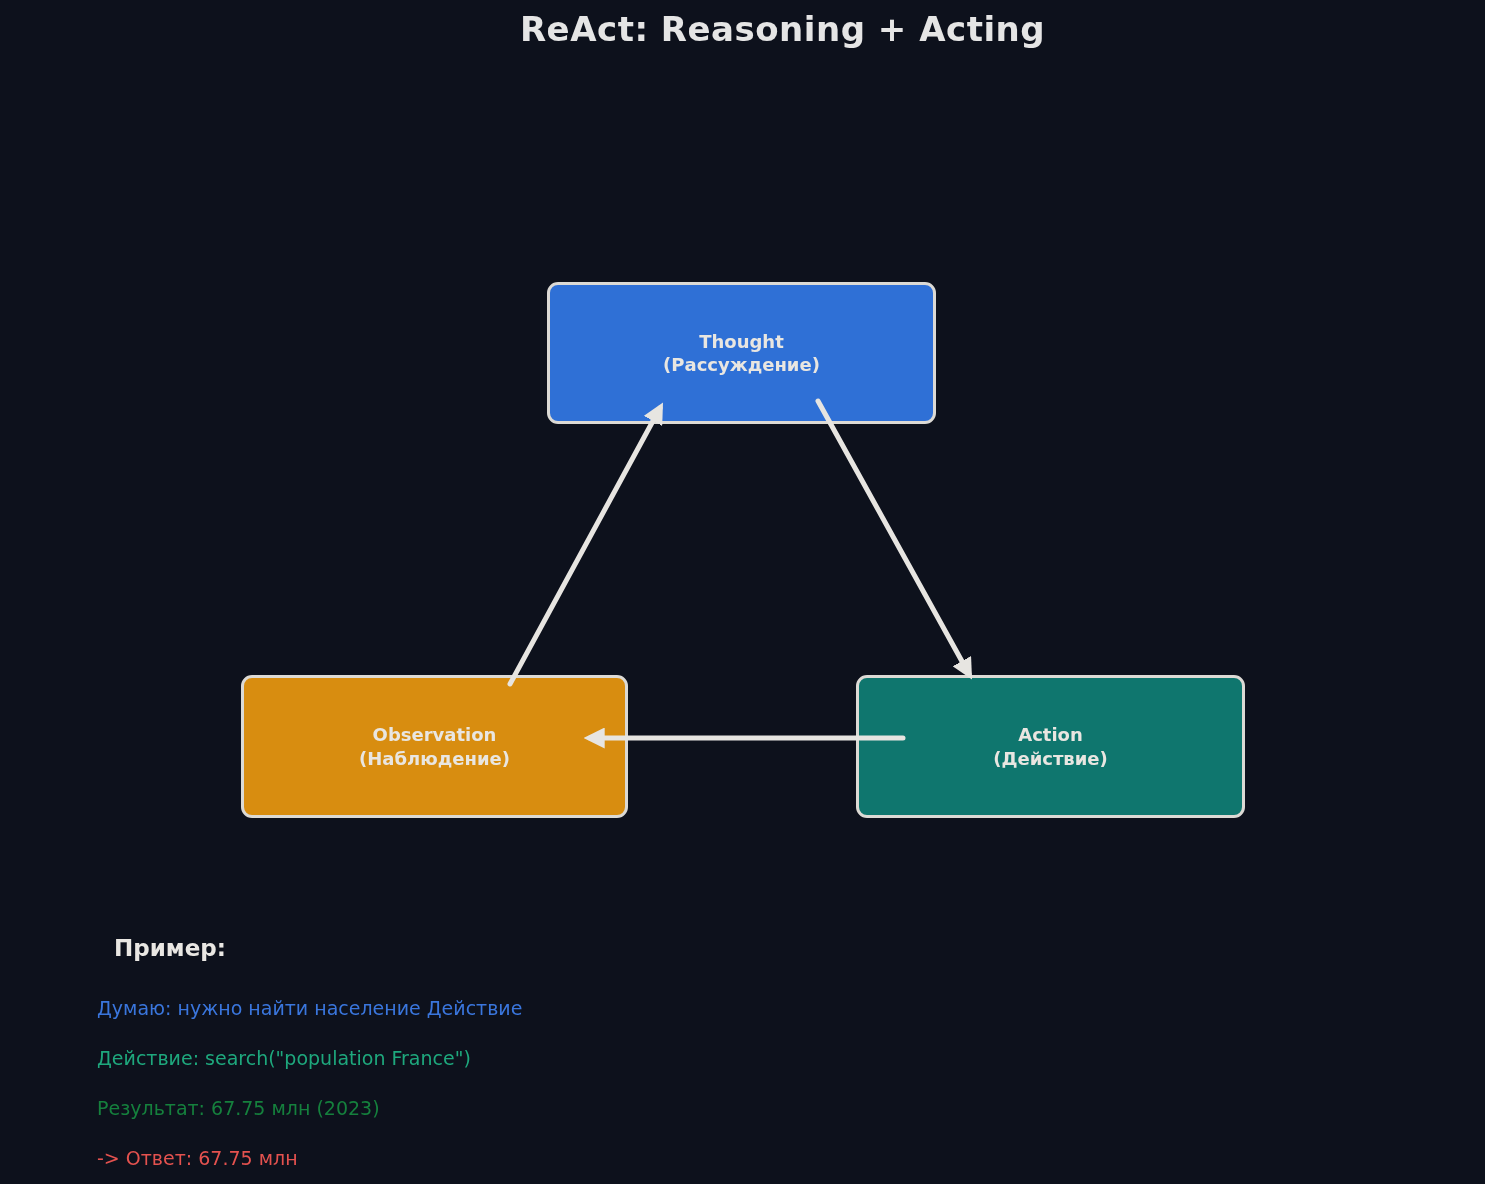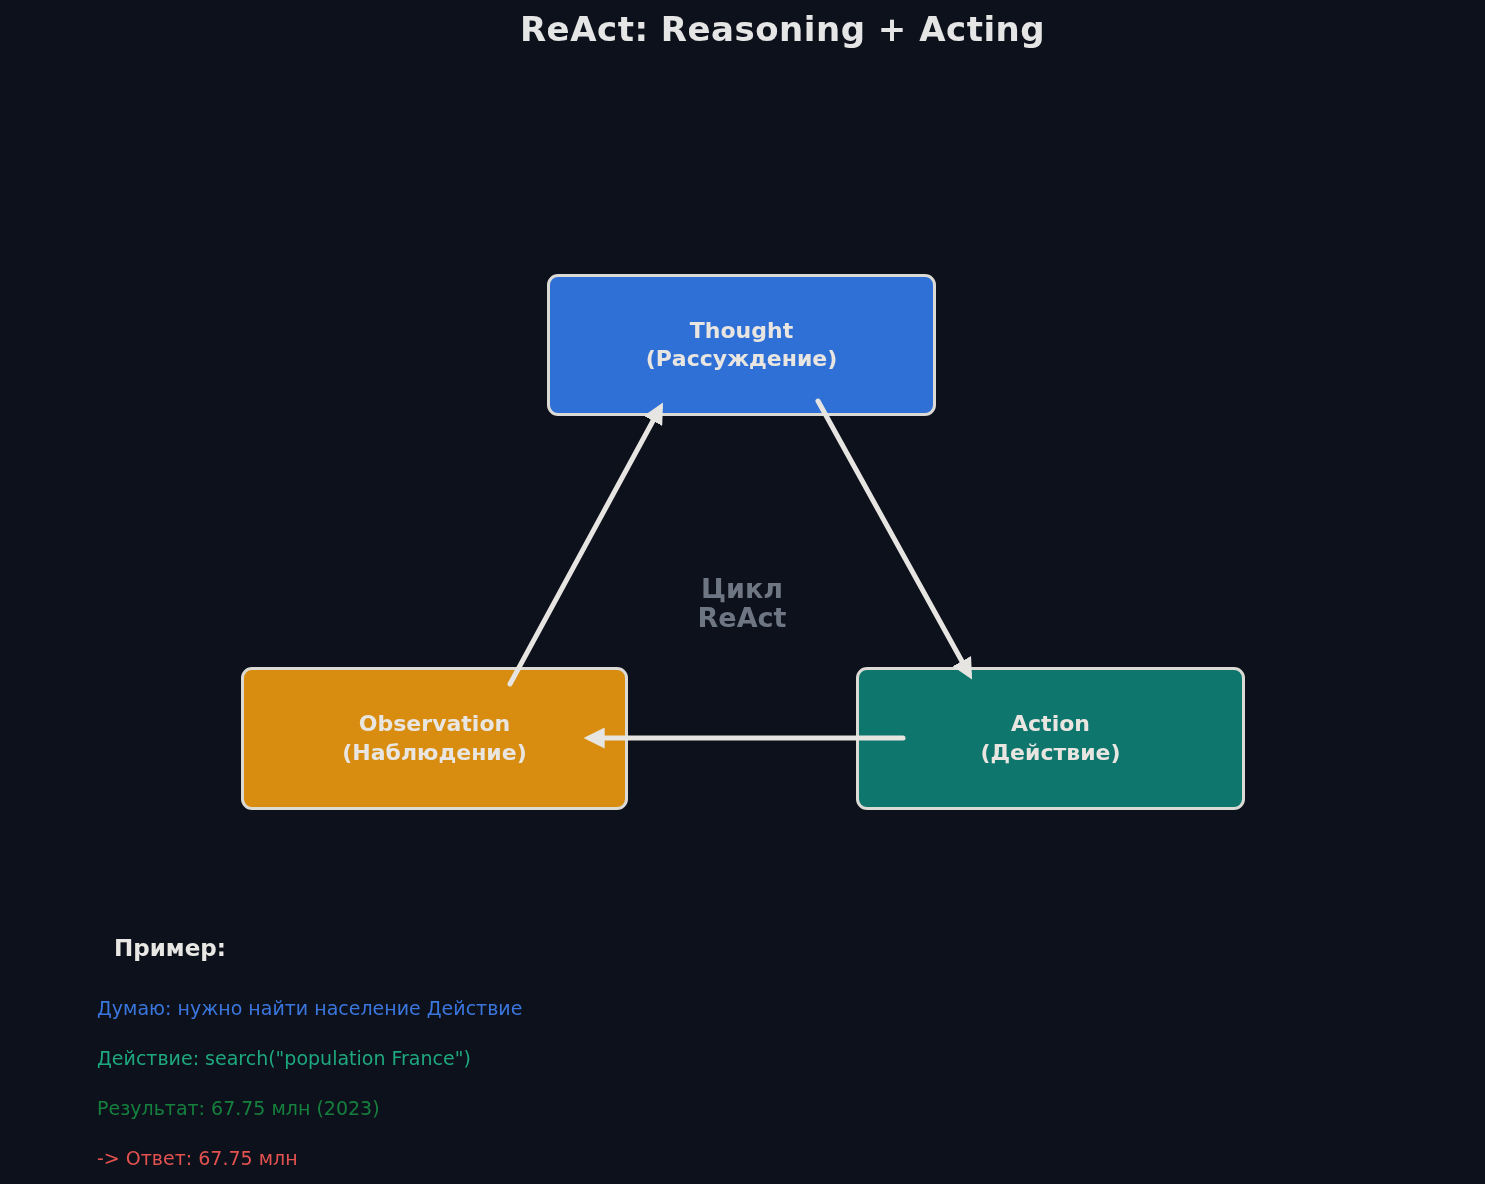--- a/index.html
+++ b/index.html
@@ -28,23 +28,24 @@
     position: absolute;
     box-sizing: border-box;
     border: 3px solid #dcdad5;
     border-radius: 11px;
     display: flex;
     flex-direction: column;
     align-items: center;
     justify-content: center;
     text-align: center;
     font-weight: bold;
-    font-size: 22px;
+    font-size: 18px;
     line-height: 1.28;
     color: #e9e6e1;
+    margin-top: 8px;
   }
   .node-thought     { left: 547px; top: 274px; width: 389px; height: 142px; }
   .node-observation { left: 241px; top: 667px; width: 387px; height: 143px; }
   .node-action      { left: 856px; top: 667px; width: 389px; height: 143px; }
   .cycle-label {
     position: absolute;
     left: 592px;
     top: 575px;
     width: 300px;
     text-align: center;
@@ -100,24 +101,20 @@
   <div class="node node-observation" style="background-color: rgb(216, 141, 16);">
     <span>Observation</span>
     <span>(Наблюдение)</span>
   </div>
 
   <div class="node node-action" style="background-color: #0f766e;">
     <span>Action</span>
     <span>(Действие)</span>
   </div>
 
-  <div class="cycle-label" style="color: rgb(109, 118, 130);">
-    <div>Цикл</div>
-    <div>ReAct</div>
-  </div>
 
   <svg class="arrows-layer" viewBox="0 0 1485 1184" xmlns="http://www.w3.org/2000/svg" aria-hidden="true">
     <defs>
       <marker id="arrowhead" viewBox="0 0 10 10" refX="7" refY="5" markerWidth="4.2" markerHeight="4.2" orient="auto-start-reverse">
         <path d="M 0 0 L 10 5 L 0 10 z" fill="#e7e5e1"></path>
       </marker>
     </defs>
     <line x1="510" y1="684" x2="660" y2="408" marker-end="url(#arrowhead)"></line>
     <line x1="818" y1="401" x2="969" y2="674" marker-end="url(#arrowhead)"></line>
     <line x1="903" y1="738" x2="590" y2="738" marker-end="url(#arrowhead)"></line>

